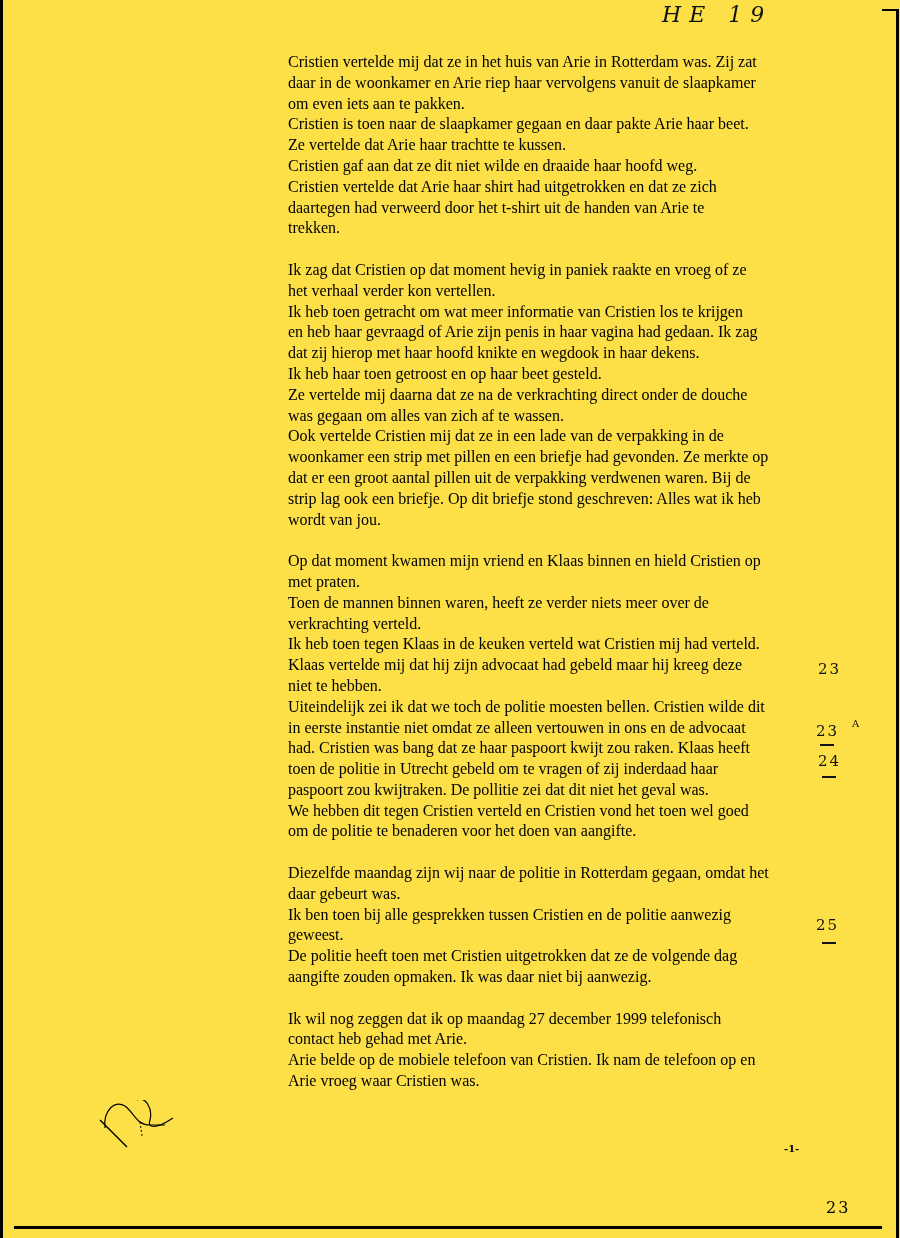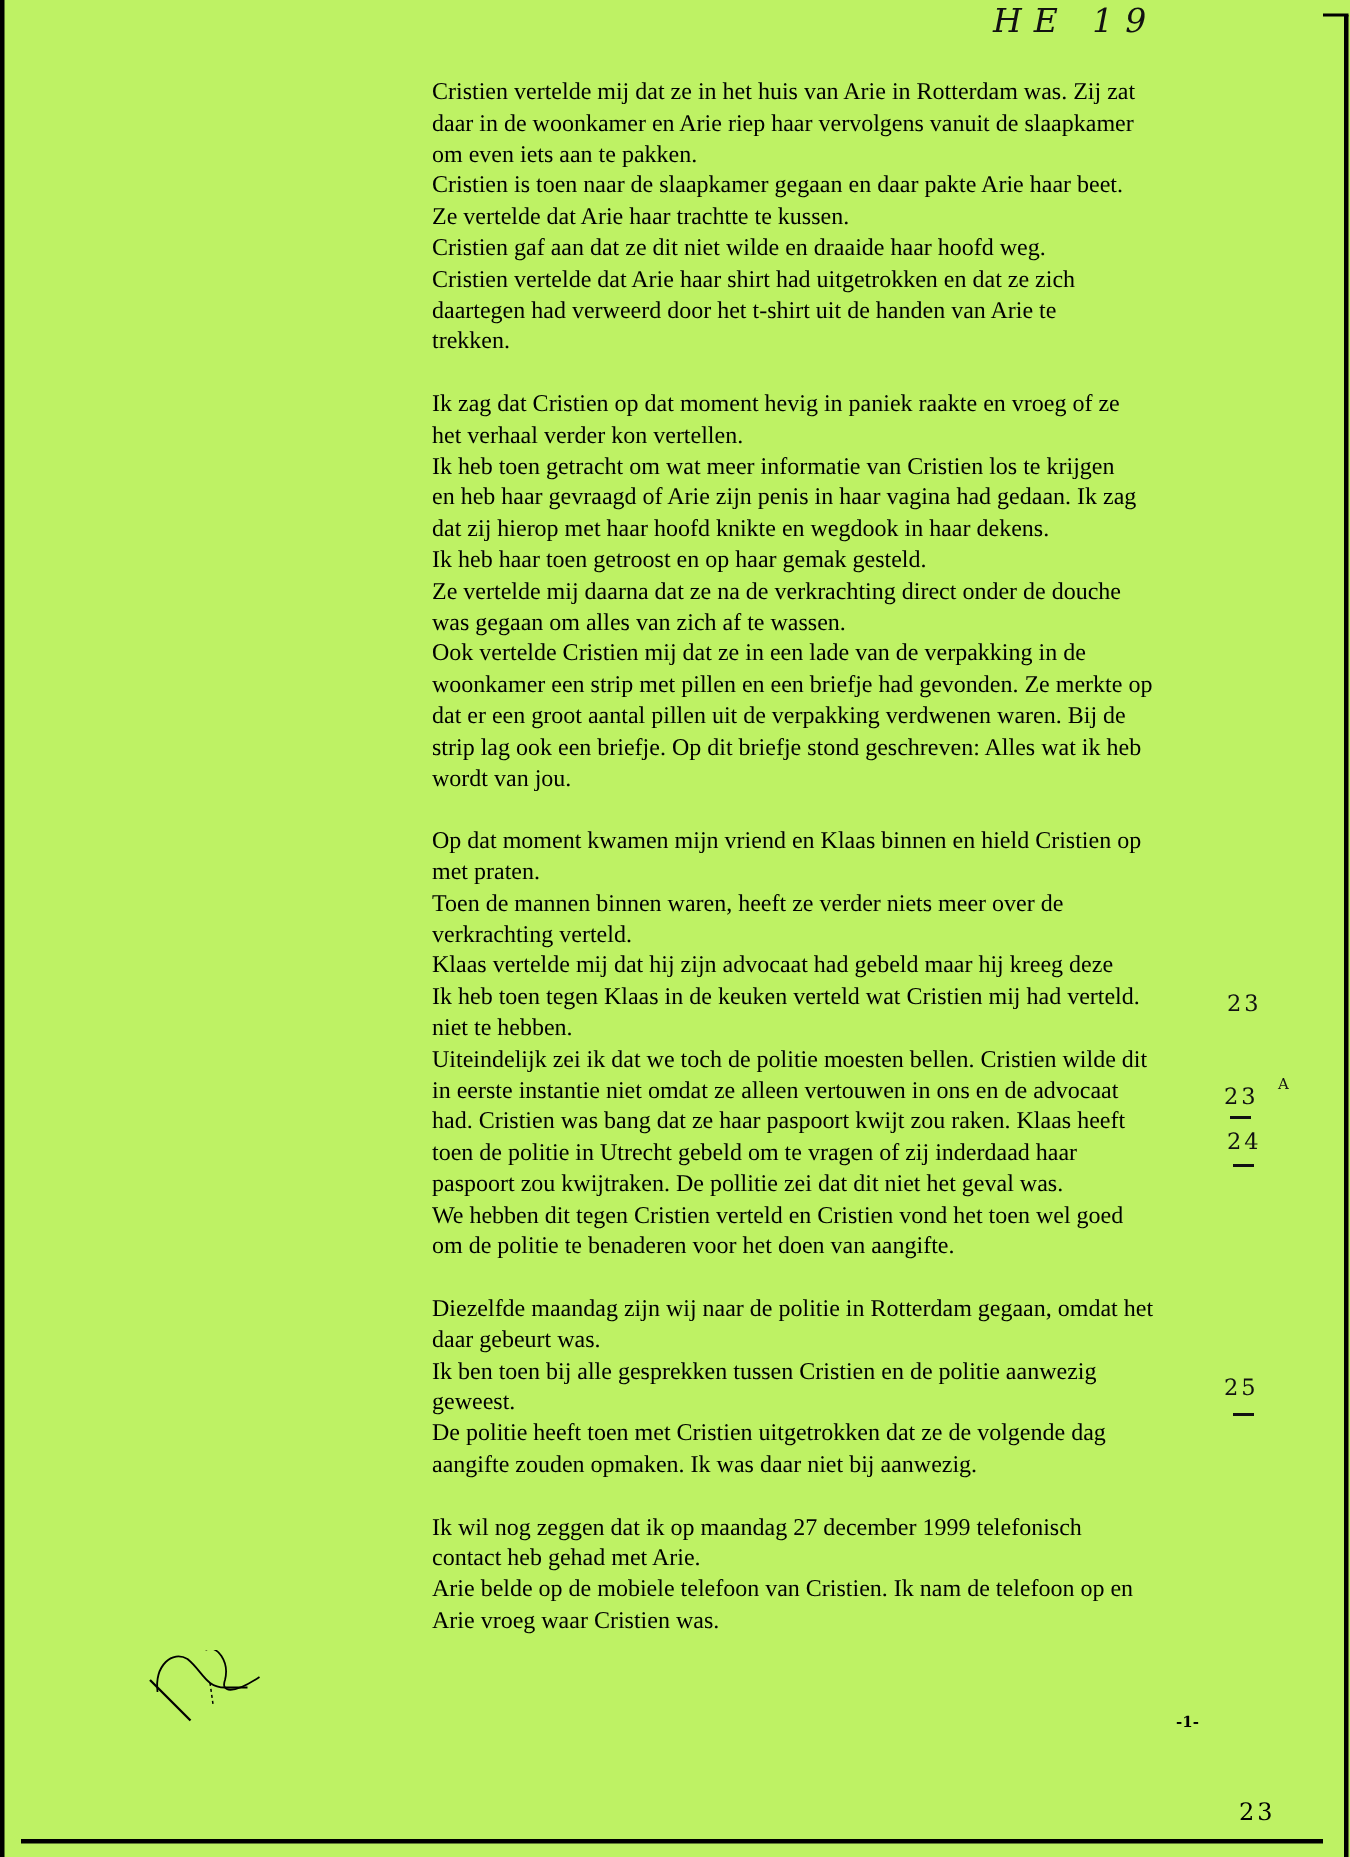--- a/index.html
+++ b/index.html
@@ -1,17 +1,17 @@
 <!DOCTYPE html>
 <html><head>
 <meta charset="utf-8">
 <style>
   html, body { margin: 0; padding: 0; background: #ffffff; }
   body { width: 900px; height: 1238px; position: relative; overflow: hidden; }
-  .page { position: absolute; left: 0; top: 0; width: 900px; height: 1238px; background: #bef264; }
+  .page { position: absolute; left: 0; top: 0; width: 900px; height: 1238px; background: #fde047; }
   .left-border { position: absolute; left: 0; top: 0; width: 3px; height: 1238px; background: #000; }
   .right-border { position: absolute; left: 896px; top: 10px; width: 3px; height: 1228px; background: #000; }
   .top-stub { position: absolute; left: 882px; top: 9px; width: 17px; height: 2px; background: #000; }
   .bottom-line { position: absolute; left: 14px; top: 1226px; width: 868px; height: 3px; background: #000; }
   .hand { position: absolute; font-family: "DejaVu Serif", serif; color: #111; font-style: italic; }
   .hand-ref { left: 662px; top: 2px; font-size: 22px; letter-spacing: 8px; }
   .body-text { position: absolute; left: 288px; top: 52px; width: 530px;
     font-family: Liberation Serif, serif; font-size: 16px; color: #000; }
   .line { height: 20.8px; line-height: 20.8px; white-space: nowrap; }
   .gap { height: 20.8px; }
@@ -45,37 +45,37 @@
         <div class="line">daartegen  had verweerd door het t-shirt uit de handen van Arie te</div>
         <div class="line">trekken.</div>
       </div>
       <div class="gap"></div>
       <div>
         <div class="line">Ik zag dat Cristien op dat moment hevig in paniek raakte en vroeg of ze</div>
         <div class="line">het verhaal verder kon vertellen.</div>
         <div class="line">Ik heb toen getracht om wat meer informatie van Cristien los te krijgen</div>
         <div class="line">en heb haar gevraagd of Arie zijn penis in haar vagina had gedaan. Ik zag</div>
         <div class="line">dat zij hierop met haar hoofd knikte en wegdook in haar dekens.</div>
-        <div class="line">Ik heb haar toen getroost en op haar gemak gesteld.</div>
+        <div class="line">Ik heb haar toen getroost en op haar beet gesteld.</div>
         <div class="line">Ze vertelde mij daarna dat ze na de verkrachting direct onder de douche</div>
         <div class="line">was gegaan om alles van zich af te wassen.</div>
         <div class="line">Ook vertelde Cristien mij dat ze in een lade van de verpakking in de</div>
         <div class="line">woonkamer een strip met pillen en een briefje had gevonden. Ze merkte op</div>
         <div class="line">dat er een groot aantal pillen uit de verpakking verdwenen waren. Bij de</div>
         <div class="line">strip lag ook een briefje. Op dit briefje stond geschreven: Alles wat ik heb</div>
         <div class="line">wordt van jou.</div>
       </div>
       <div class="gap"></div>
       <div>
         <div class="line">Op dat moment kwamen mijn vriend en Klaas binnen en hield Cristien op</div>
         <div class="line">met praten.</div>
         <div class="line">Toen de mannen binnen waren, heeft ze verder niets meer over de</div>
         <div class="line">verkrachting verteld.</div>
+        <div class="line">Ik heb toen tegen Klaas in de keuken verteld wat Cristien mij had verteld.</div>
         <div class="line">Klaas vertelde mij dat hij zijn advocaat had gebeld maar hij kreeg deze</div>
-        <div class="line">Ik heb toen tegen Klaas in de keuken verteld wat Cristien mij had verteld.</div>
         <div class="line">niet te hebben.</div>
         <div class="line">Uiteindelijk zei ik dat we toch de politie moesten bellen. Cristien wilde dit</div>
         <div class="line">in eerste instantie niet omdat ze alleen vertouwen in ons en de advocaat</div>
         <div class="line">had. Cristien was bang dat ze haar paspoort kwijt zou raken. Klaas heeft</div>
         <div class="line">toen de politie in Utrecht gebeld om te vragen of zij inderdaad haar</div>
         <div class="line">paspoort zou kwijtraken. De pollitie zei dat dit niet het geval was.</div>
         <div class="line">We hebben dit tegen Cristien verteld en Cristien vond het toen wel goed</div>
         <div class="line">om de politie te benaderen voor het doen van aangifte.</div>
       </div>
       <div class="gap"></div>

